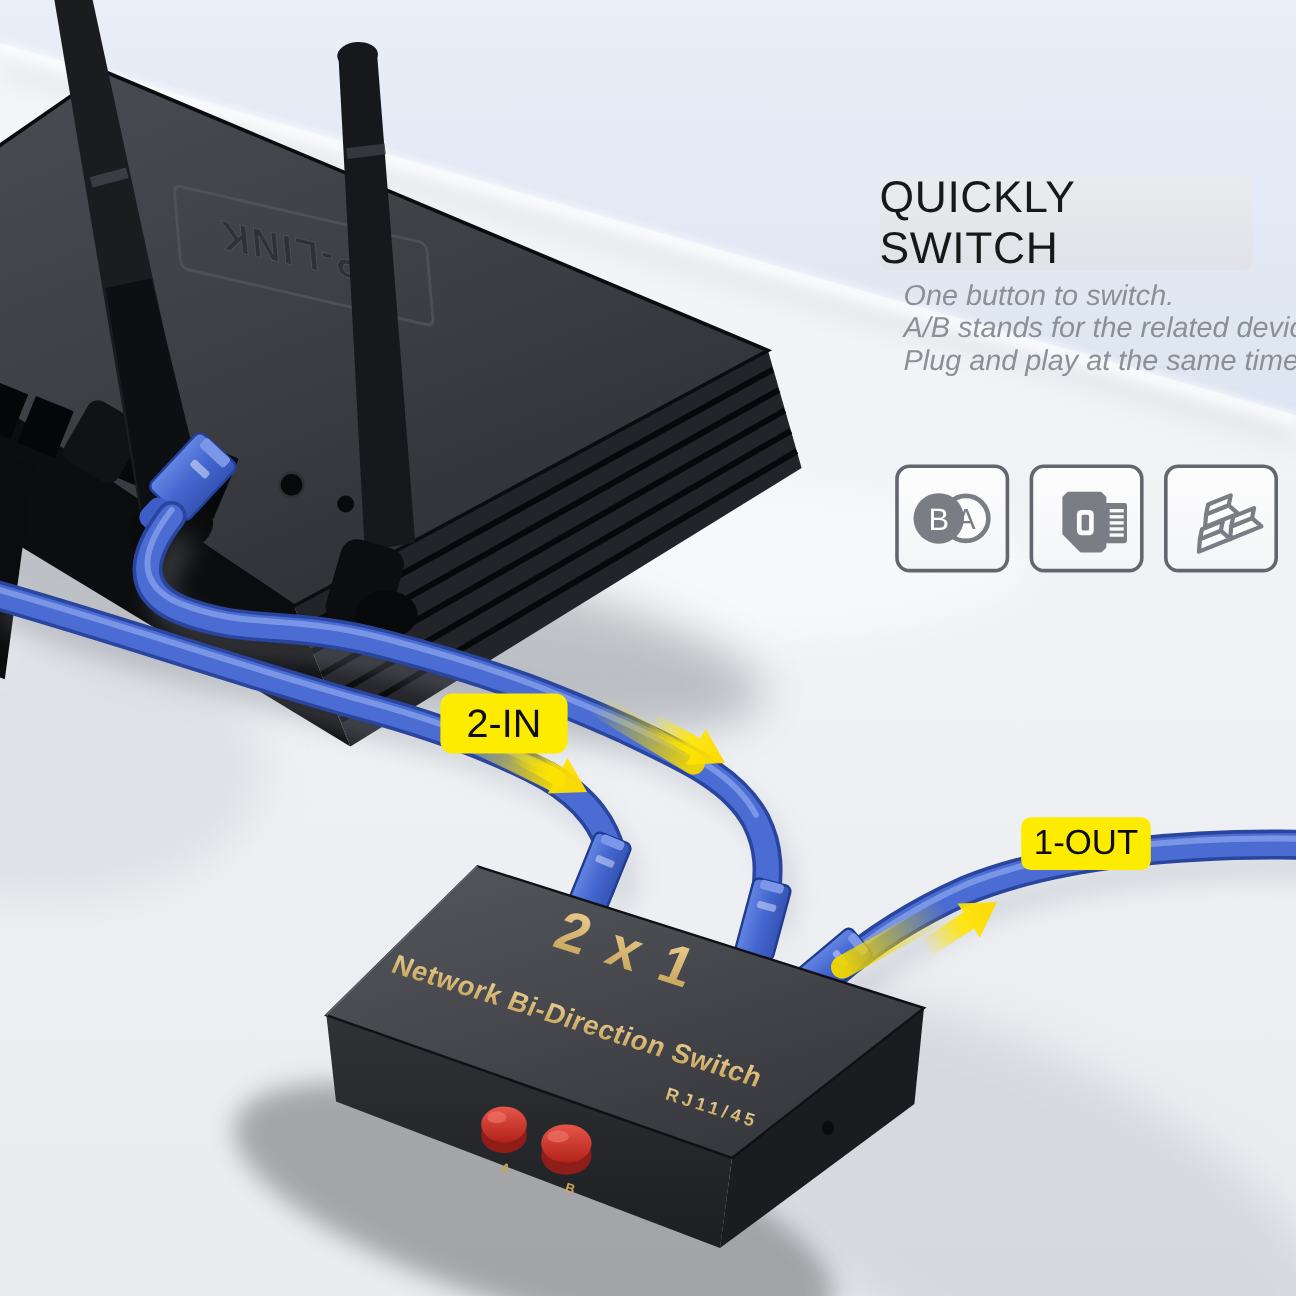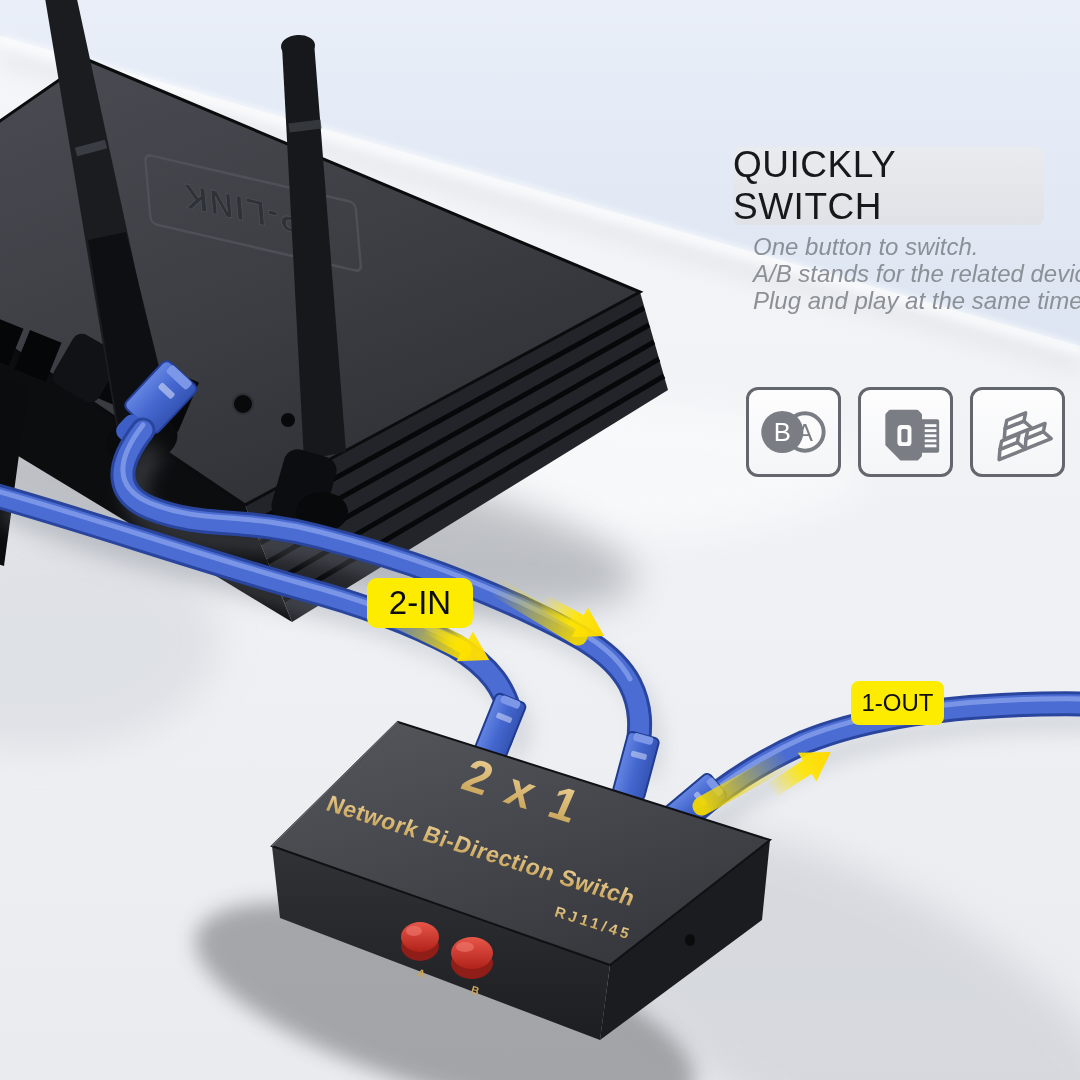--- a/index.html
+++ b/index.html
@@ -24,21 +24,21 @@
     background:linear-gradient(180deg,#fdfdfe,#f4f5f7);
     display:flex;align-items:center;justify-content:center;box-sizing:border-box;
   }
   .badge svg{width:78px;height:78px;display:block;}
   .flow-label{
     position:absolute;background:#feec00;border-radius:10px;
     display:flex;align-items:center;justify-content:center;
     font-weight:400;color:#0d0d0d;
   }
   .label-in{left:367px;top:578px;width:106px;height:50px;font-size:33px;}
-  .label-out{left:851px;top:681px;width:93px;height:44px;font-size:24px;border-radius:8px;text-align:center;}
+  .label-out{left:851px;top:681px;width:108px;height:44px;font-size:29px;border-radius:8px;text-align:center;}
 </style>
 </head>
 <body>
 
 <div class="stage">
 
   <svg class="scene" viewBox="0 0 1080 1080" aria-hidden="true">
     <defs>
       <linearGradient id="wallGrad" x1="0" y1="0" x2="0" y2="1">
         <stop offset="0" stop-color="#e9eef8"></stop>

